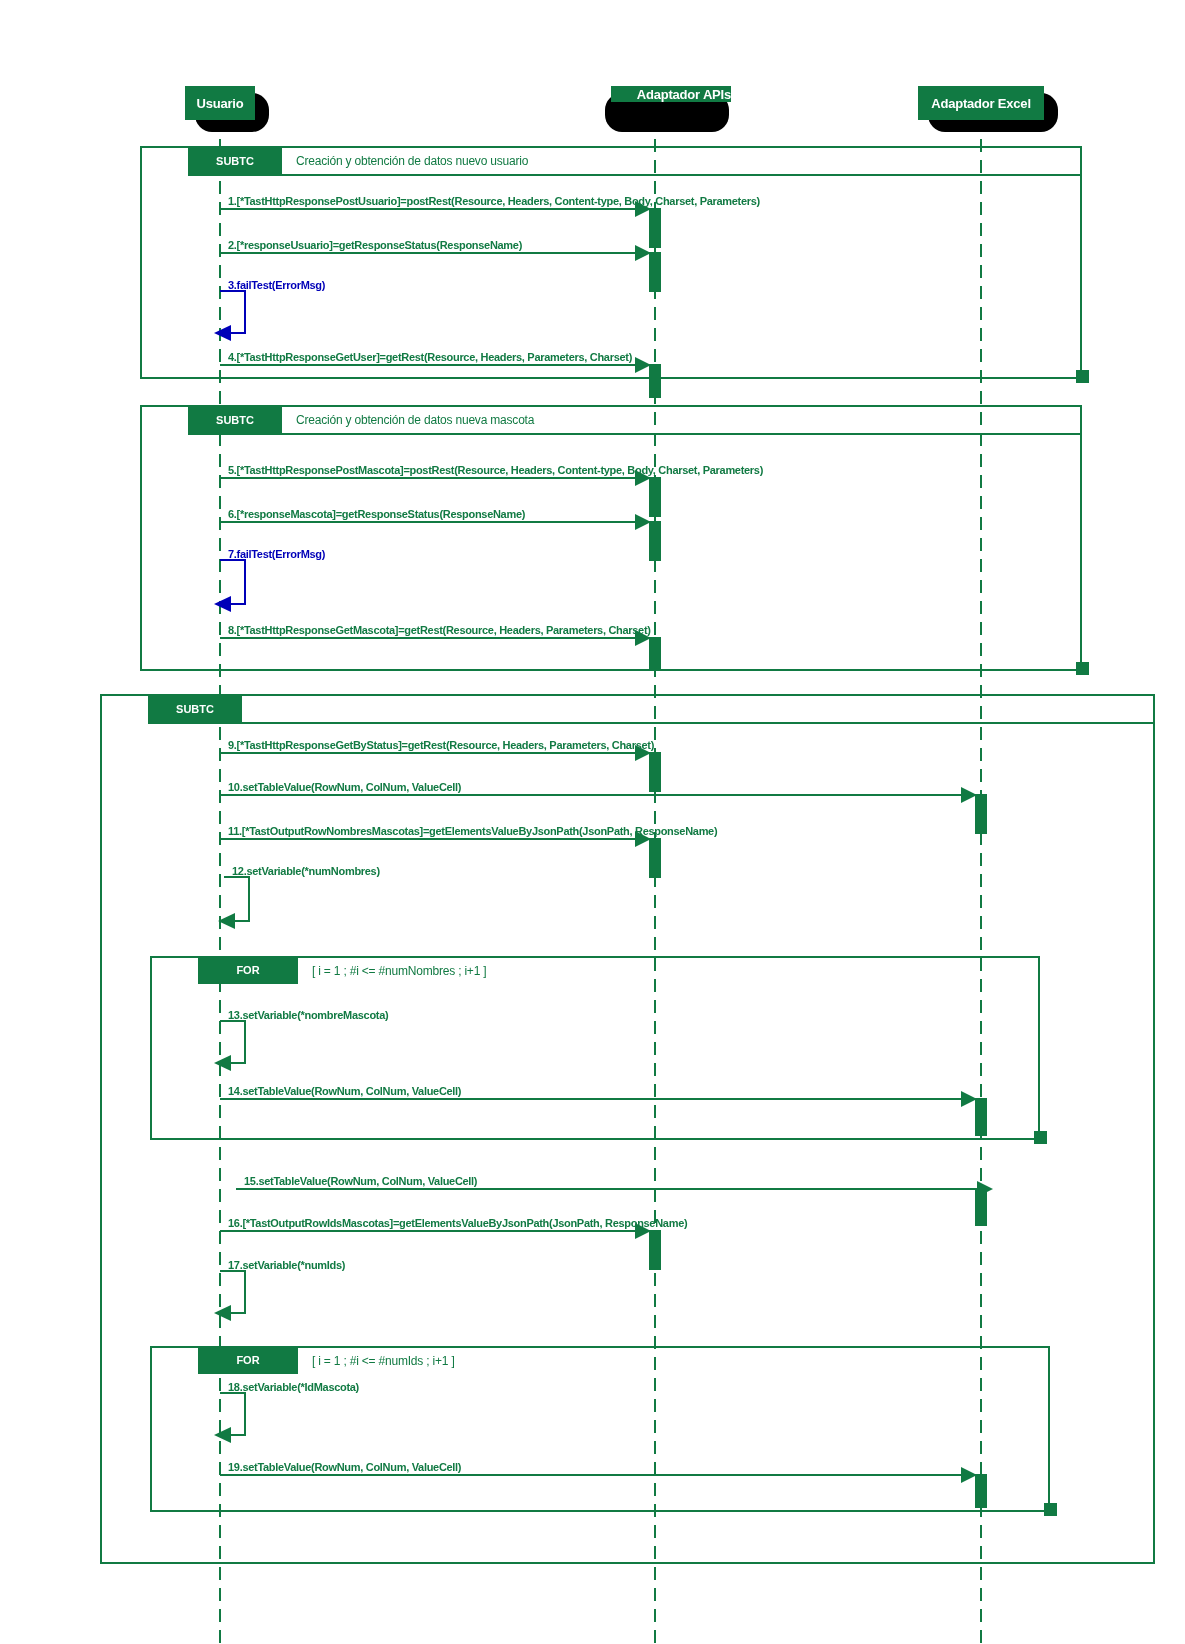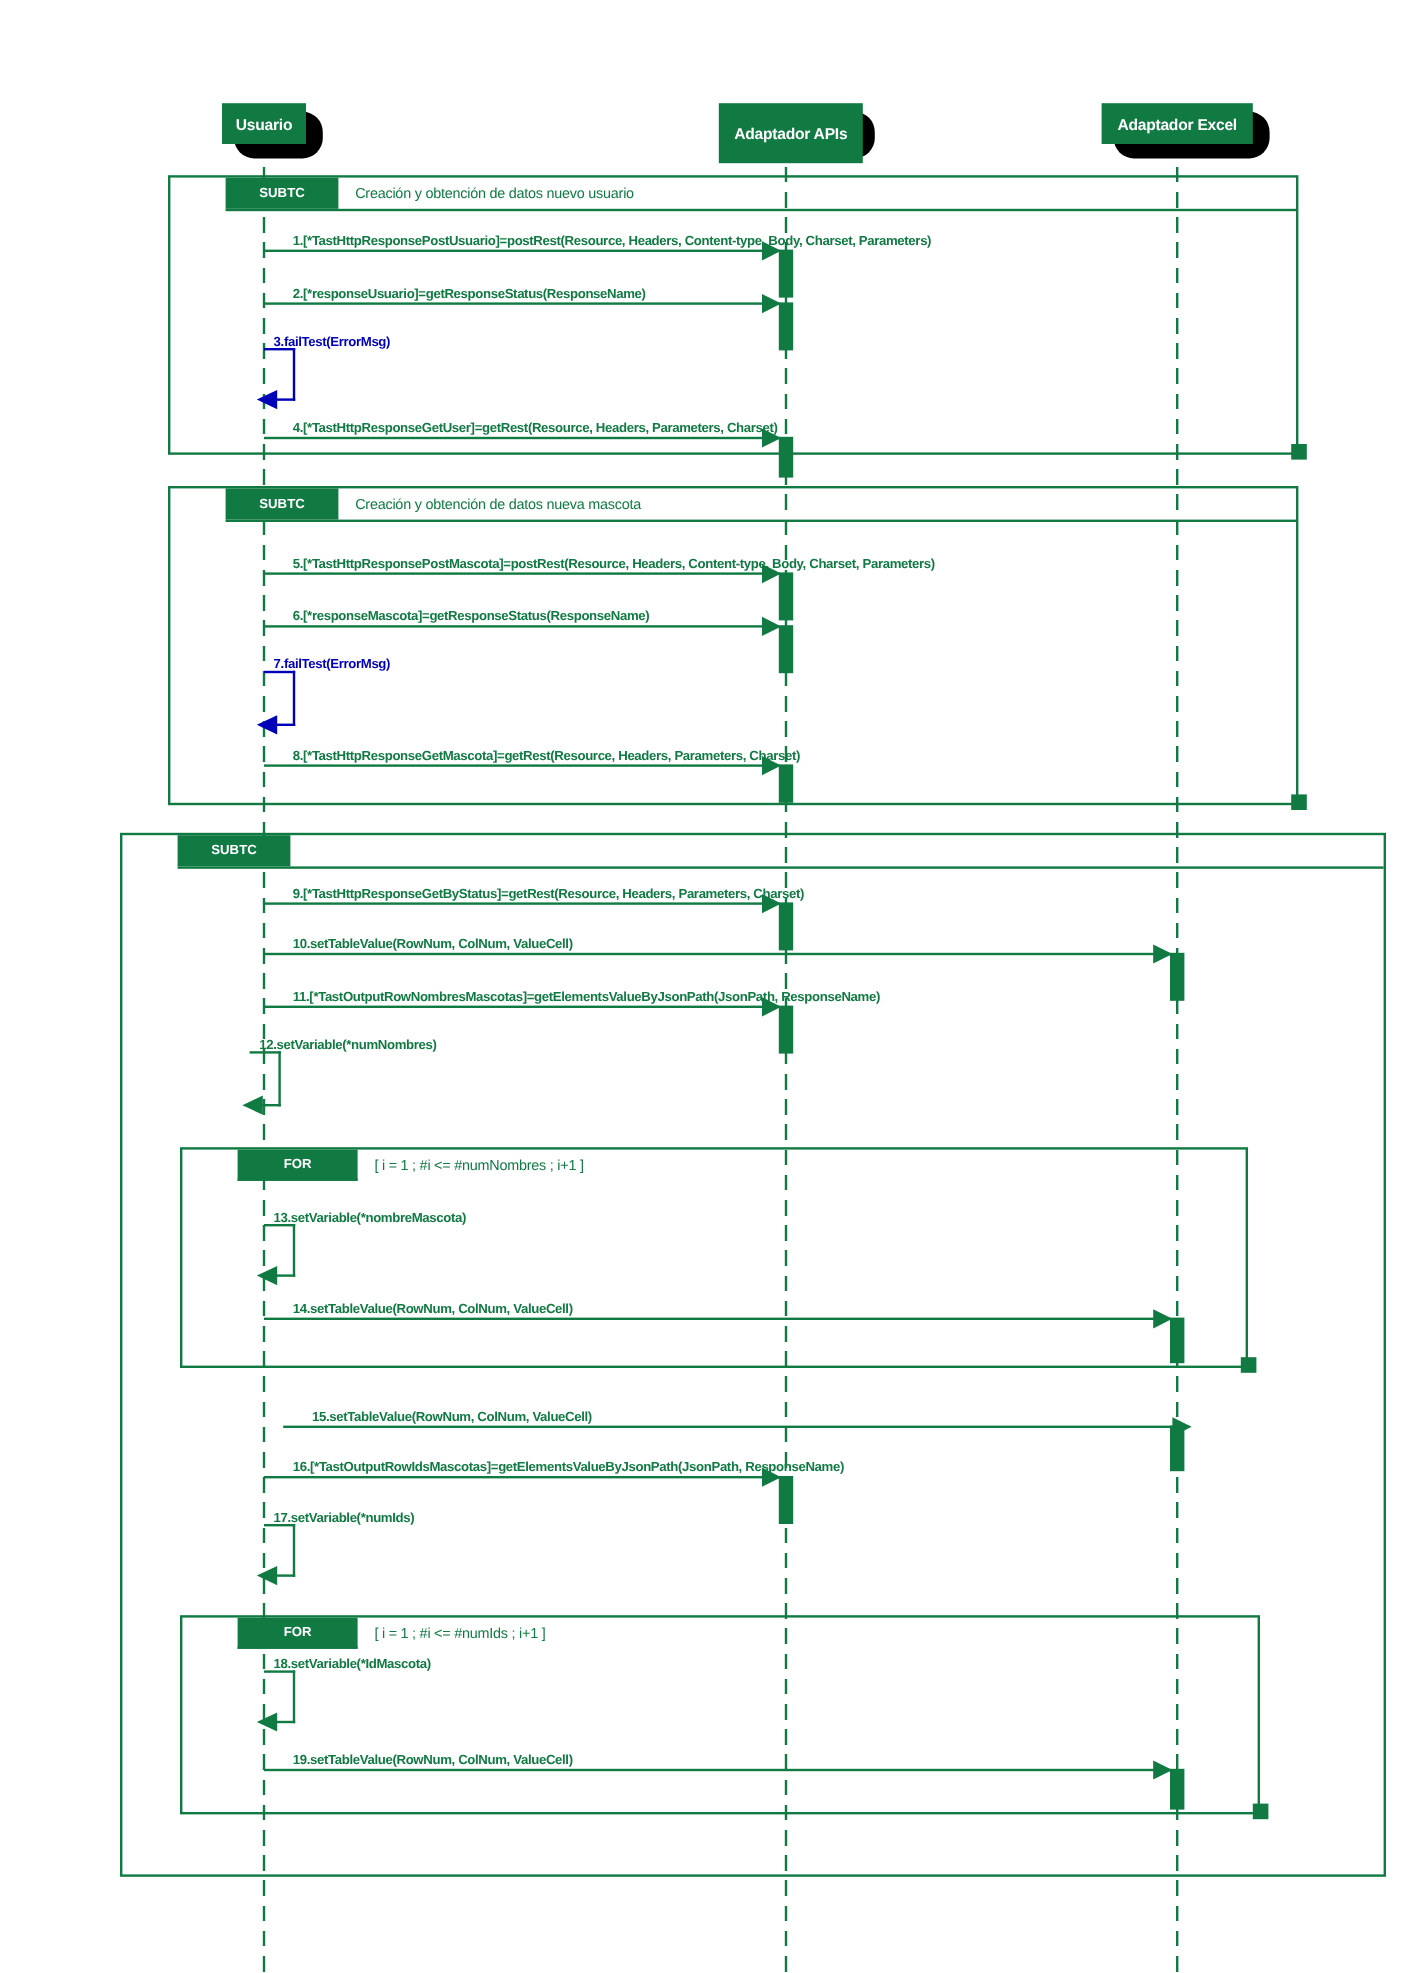--- a/index.html
+++ b/index.html
@@ -37,21 +37,21 @@
     white-space:nowrap;letter-spacing:-0.2px;
   }
   .handle{
     position:absolute;width:13px;height:13px;background:var(--green);
     left:calc(100% - 4px);top:calc(100% - 7px);
   }
   
   .msg{position:absolute;height:14px;border-bottom:2px solid var(--green);color:var(--green);z-index:3;}
   .msg .txt{
     position:absolute;left:8px;bottom:1px;white-space:nowrap;
-    font-size:11px;font-weight:bold;letter-spacing:-0.3px;margin-left:16px;
+    font-size:11px;font-weight:bold;letter-spacing:-0.3px;
   }
   .msg .ah-right{
     position:absolute;right:-2px;bottom:-9px;width:0;height:0;
     border-left:16px solid currentColor;border-top:8px solid transparent;border-bottom:8px solid transparent;
   }
   .selfmsg{
     position:absolute;width:26px;border-style:solid;border-color:currentColor;
     border-width:2px 2px 2px 0;color:var(--green);z-index:3;box-sizing:border-box;
   }
   .selfmsg .txt{
@@ -76,21 +76,21 @@
   <div class="lifeline" style="left:980px;top:118px;height:1526px;"></div>
 
   <div class="pgroup" style="left:185px;top:86px;width:70px;height:34px;">
     <div class="pshadow" style="left:10px;top:7px;width:74px;height:39px;"></div>
     <div class="pbox" style="left:0;top:0;width:70px;height:34px;">
       <span>Usuario</span>
     </div>
   </div>
   <div class="pgroup" style="left:595px;top:86px;width:120px;height:34px;">
     <div class="pshadow" style="left:10px;top:7px;width:124px;height:39px;"></div>
-    <div class="pbox" style="left:4px;top:0;width:120px;height:50px;">
+    <div class="pbox" style="left:16px;top:0;width:120px;height:16px;justify-content:flex-end;">
       <span>Adaptador APIs</span>
     </div>
   </div>
   <div class="pgroup" style="left:918px;top:86px;width:126px;height:34px;">
     <div class="pshadow" style="left:10px;top:7px;width:130px;height:39px;"></div>
     <div class="pbox" style="left:0;top:0;width:126px;height:34px;">
       <span>Adaptador Excel</span>
     </div>
   </div>
 
@@ -189,21 +189,21 @@
     <span class="ah-right"></span>
   </div>
   <div class="act" style="left:975px;top:794px;height:40px;"></div>
 
   <div class="msg" style="left:220px;top:824px;width:429px;">
     <span class="txt">11.[*TastOutputRowNombresMascotas]=getElementsValueByJsonPath(JsonPath, ResponseName)</span>
     <span class="ah-right"></span>
   </div>
   <div class="act" style="left:649px;top:838px;height:40px;"></div>
 
-  <div class="selfmsg" style="left:208px;top:876px;height:46px;">
+  <div class="selfmsg" style="left:224px;top:876px;height:46px;">
     <span class="txt">12.setVariable(*numNombres)</span>
     <span class="ah-left"></span>
   </div>
 
   <div class="selfmsg" style="left:220px;top:1020px;height:44px;">
     <span class="txt">13.setVariable(*nombreMascota)</span>
     <span class="ah-left"></span>
   </div>
 
   <div class="msg" style="left:220px;top:1084px;width:755px;">

